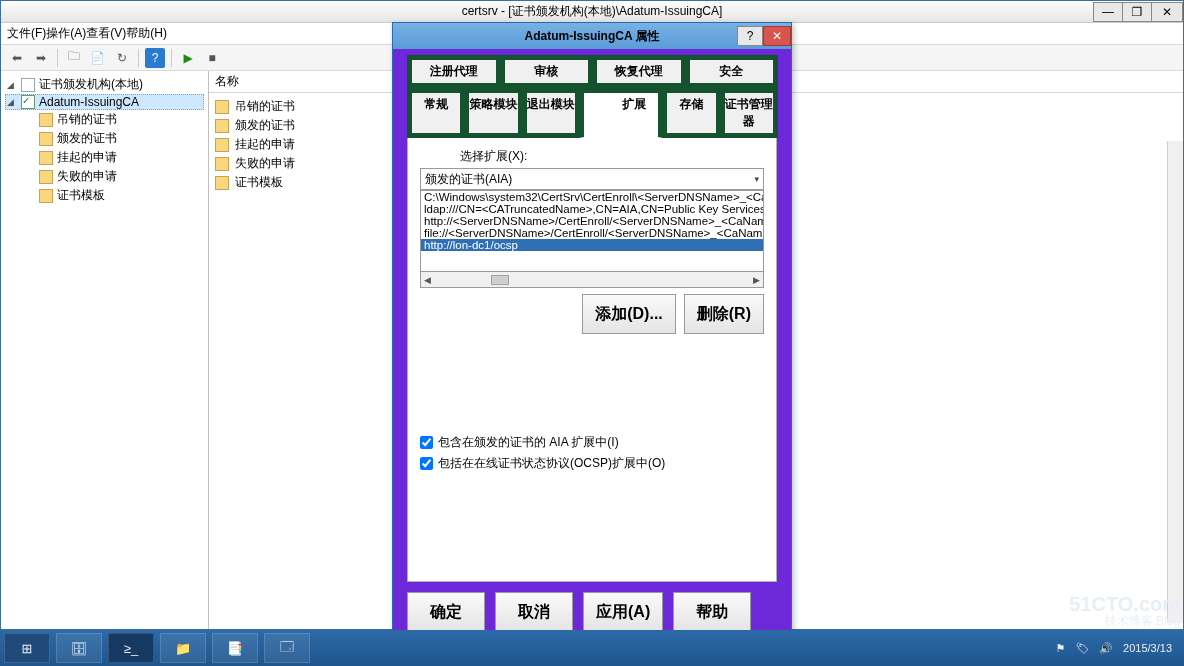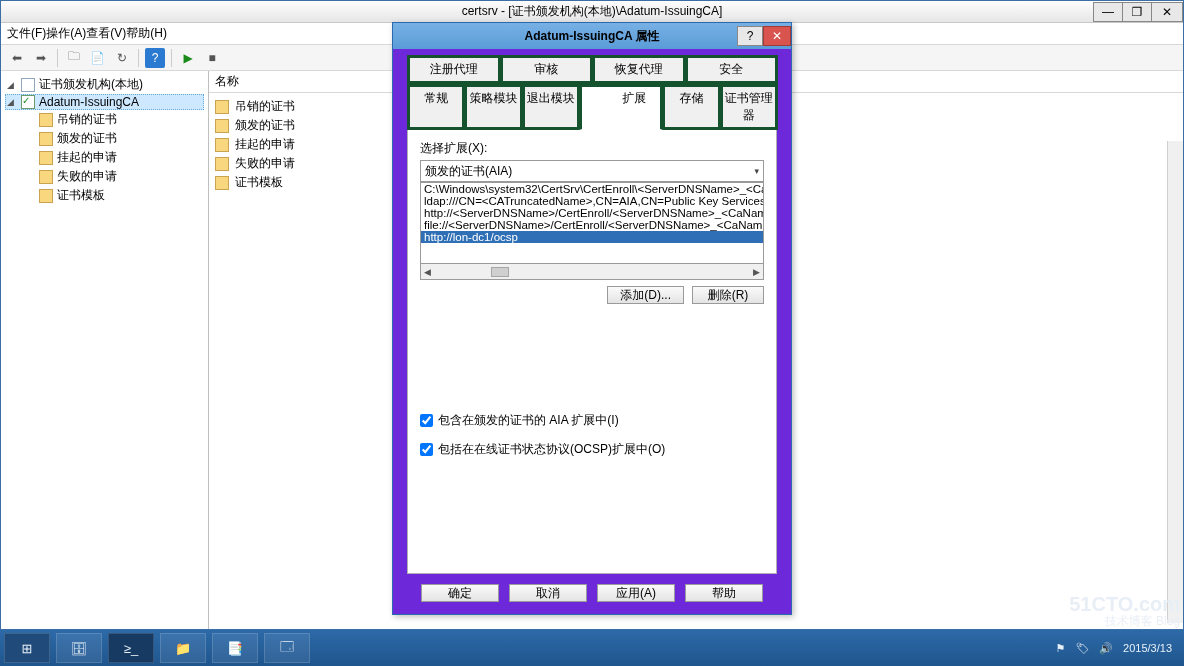--- a/index.html
+++ b/index.html
@@ -37,41 +37,41 @@
 
 .dialog { position: absolute; left: 392px; top: 22px; width: 400px; background: #6d28d9; border: 1px solid #2a6ab1; box-shadow: 2px 2px 6px rgba(0,0,0,.25); }
 .dlg-title { height: 26px; background: linear-gradient(#77b0e4,#5a9cd8); color: #000; display: flex; align-items: center; font-size: 12px; position: relative; }
 .dlg-title .t { position: absolute; left: 50%; transform: translateX(-50%); font-weight: 600; }
 .dlg-controls { margin-left: auto; display: flex; }
 .dlg-btn { width: 26px; height: 20px; border: 1px solid #888; display: flex; align-items: center; justify-content: center; font-size: 12px; }
 .dlg-btn.help { background: #e8e8e8; }
 .dlg-btn.close { background: #d9534f; color: #fff; border-color: #a03a36; width: 28px; }
 
 .tabs-row { display: flex; padding: 6px 14px 0 14px; font-size: 12px; }
-.tabs-row .tab { flex: 1; text-align: center; padding: 3px 0; border: 3px solid #14532d; background: #f0f0f0; margin-right: -1px; }
+.tabs-row .tab { flex: 1; text-align: center; padding: 3px 0; border: 5px solid #14532d; background: #f0f0f0; margin-right: -1px; font-weight: bold; }
 .tabs-row.second { padding-top: 0; justify-content: space-between; }
 .tabs-row .tab.active { background: #fff; border-bottom: 1px solid #fff; position: relative; z-index: 2; padding-left: 26px; }
 .tab-body { margin: 0 14px 10px 14px; border: 1px solid #b0b0b0; border-top: none; background: #fff; padding: 10px 12px 14px 12px; font-size: 12px; min-height: 444px; position: relative; }
 
-.field-label { margin-bottom: 3px; }
+.field-label { margin-bottom: 3px; margin-left: 40px; }
 .combo { width: 100%; height: 22px; border: 1px solid #9a9a9a; background: #fff; display: flex; align-items: center; padding: 0 4px; justify-content: space-between; }
 .combo .arrow { font-size: 9px; color: #444; }
 .desc { margin: 8px 0 10px 0; }
 .locations { width: 100%; height: 82px; border: 1px solid #9a9a9a; background: #fff; overflow: hidden; font-size: 11.5px; }
 .locations div { padding: 0 3px; white-space: nowrap; }
 .loc-sel { background: #2f6fb5; color: #fff; }
 .hscroll { width: 100%; height: 16px; border: 1px solid #9a9a9a; border-top: none; background: #f0f0f0; display: flex; align-items: center; justify-content: space-between; font-size: 9px; color: #555; padding: 0 3px; }
 .hscroll .thumb { width: 18px; height: 10px; background: #cfcfcf; border: 1px solid #a5a5a5; margin-left: 60px; }
 
-.btn { height: 18px; padding: 0 12px; border: 1px solid #9a9a9a; background: linear-gradient(#fafafa,#e4e4e4); font-size: 12px; display: inline-flex; align-items: center; justify-content: center; min-width: 72px; }
+.btn { height: 40px; padding: 0 12px; border: 1px solid #9a9a9a; background: linear-gradient(#fafafa,#e4e4e4); font-size: 16px; display: inline-flex; align-items: center; justify-content: center; min-width: 72px; font-weight: bold; }
 .btn-row { display: flex; gap: 8px; justify-content: flex-end; margin-top: 6px; }
-.chk { display: flex; align-items: center; gap: 5px; margin-top: 12px; }
+.chk { display: flex; align-items: center; gap: 5px; margin-top: 4px; }
 .chk input { width: 13px; height: 13px; }
 
-.dlg-footer { display: flex; gap: 10px; justify-content: center; padding: 0 14px 12px 14px; }
+.dlg-footer { display: flex; gap: 10px; padding: 0 14px 12px 14px; }
 .dlg-footer .btn { min-width: 78px; }
 
 .taskbar { position: absolute; left: 0; bottom: 0; width: 1184px; height: 36px; background: linear-gradient(#2d6aa8,#1f558d); display: flex; align-items: center; padding: 0 4px; gap: 6px; }
 .task-btn { width: 46px; height: 30px; background: rgba(255,255,255,.08); border: 1px solid rgba(255,255,255,.15); display: flex; align-items: center; justify-content: center; color: #e8f0f8; font-size: 13px; }
 .task-btn.start { background: #1f4a7a; }
 .tray { margin-left: auto; display: flex; align-items: center; gap: 10px; color: #e8f0f8; font-size: 11px; padding-right: 8px; }
 
 .watermark { position: absolute; right: 4px; bottom: 38px; color: #e8eef5; font-family: Arial; text-align: right; line-height: 1.05; pointer-events: none; }
 .watermark .big { font-size: 20px; font-weight: 700; }
 .watermark .small { font-size: 12px; }

